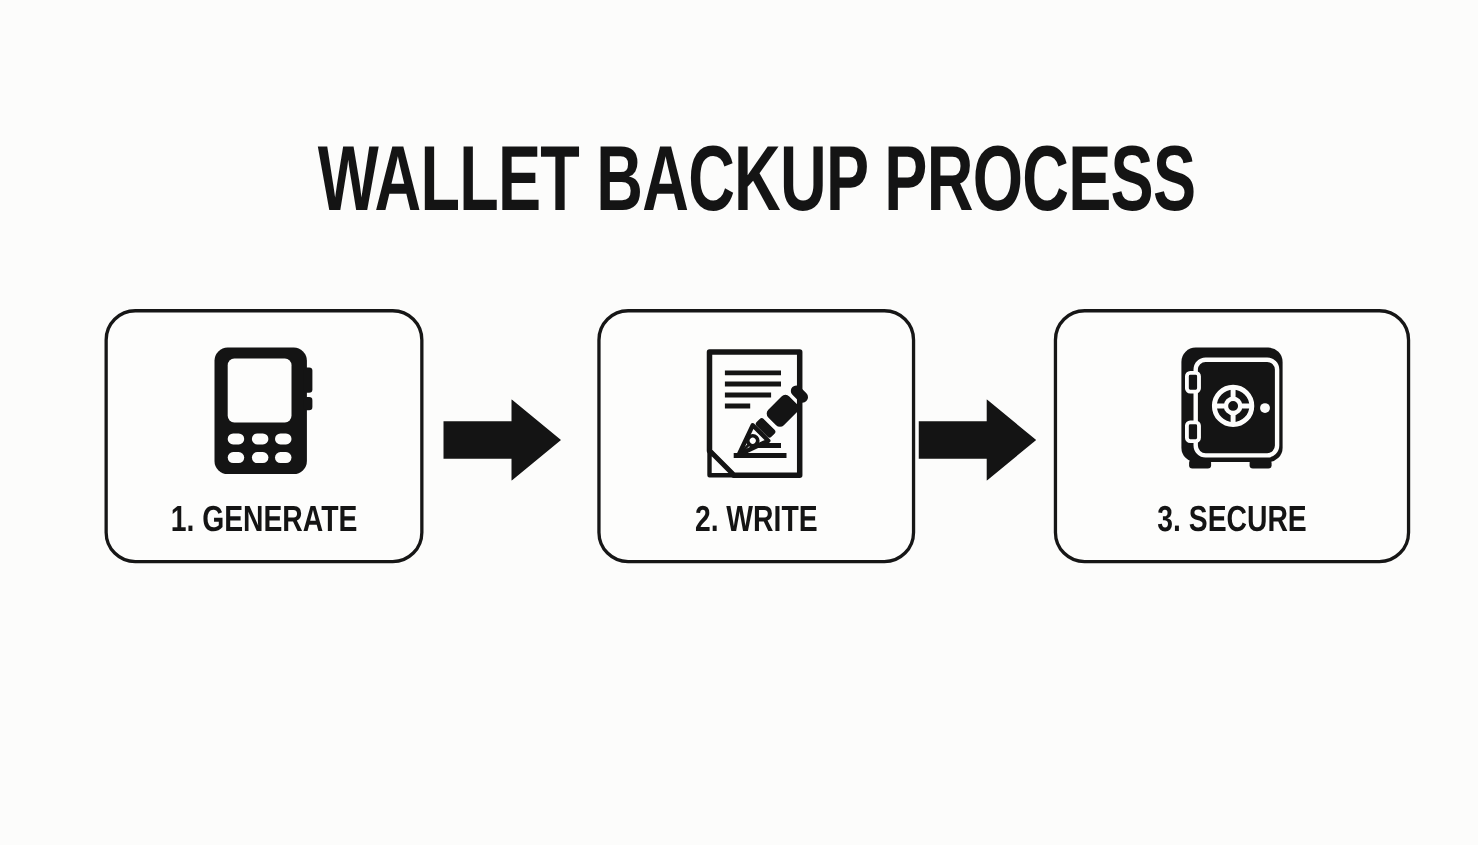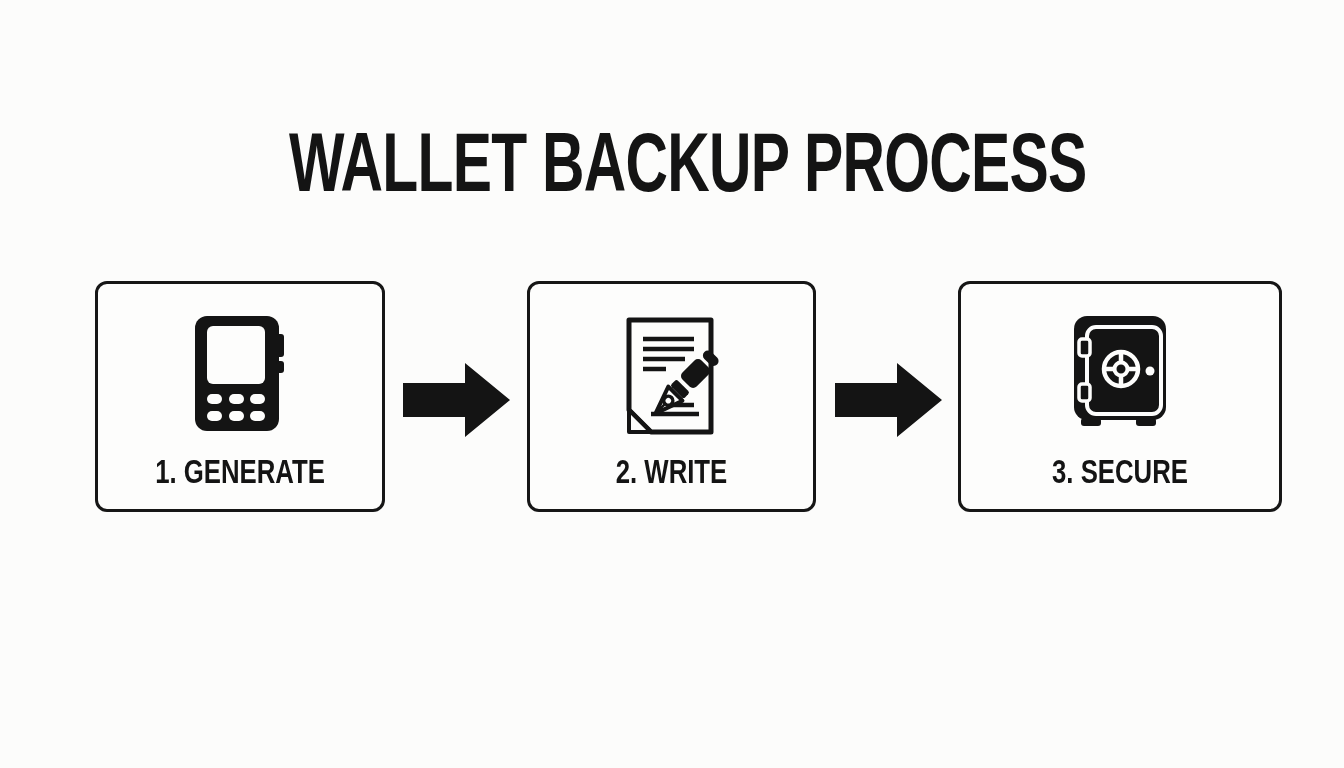--- a/index.html
+++ b/index.html
@@ -34,26 +34,26 @@
     color: #141414;
     transform: scaleX(0.70);
     transform-origin: center;
     white-space: nowrap;
   }
   .step-box {
     position: absolute;
     top: 281px;
     height: 231px;
     border: 3px solid #161616;
-    border-radius: 12px;
+    border-radius: 28px;
     background: #fdfdfc;
     box-sizing: border-box;
   }
   .box-1 { left: 95px;  width: 290px; }
-  .box-2 { left: 527px; width: 289px; }
+  .box-2 { left: 543px; width: 289px; }
   .box-3 { left: 958px; width: 324px; }
   .icon-area {
     position: absolute;
     top: 30px;
     left: 0;
     width: 100%;
     display: flex;
     justify-content: center;
   }
   .step-label {

